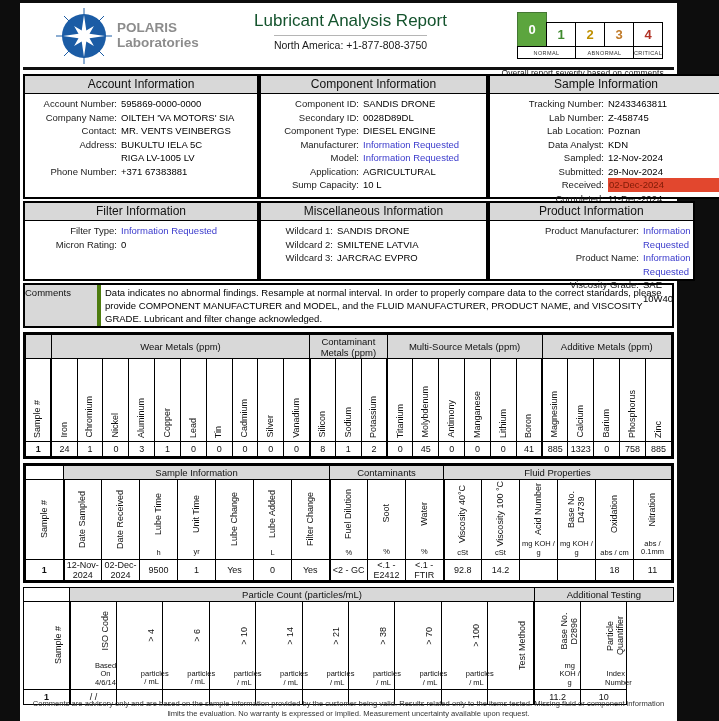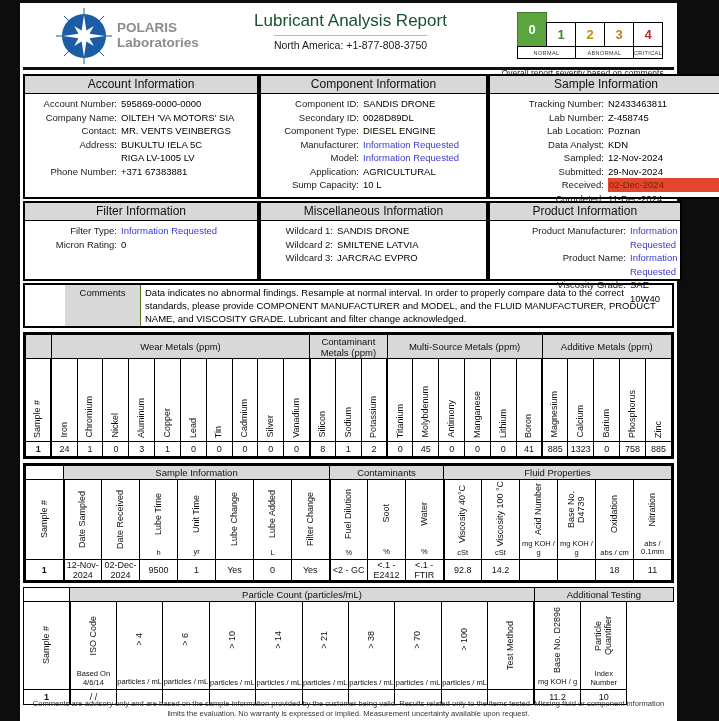--- a/index.html
+++ b/index.html
@@ -40,43 +40,43 @@
   .igrid.r2 { margin-top:2px; }
   .ibox { border:2px solid #000; background:#fff; }
   .r1 .ibox { height:125px; }
   .r2 .ibox { height:80px; }
   .ibox-h { background:#d8d8d8; border-bottom:1px solid #000; text-align:center; font-size:12px; padding:1px 0 2px; color:#111; }
   .ibox-c { padding:3px 2px 0 0; }
   .irow { display:flex; font-size:9.5px; line-height:13.5px; }
   .ilabel { text-align:right; padding-right:4px; color:#1a1a1a; flex-shrink:0; }
   .ivalue { flex:1; color:#000; }
   .w1 .ilabel { width:96px; }  .w2 .ilabel { width:102px; } .w3 .ilabel { width:118px; }
-  .w4 .ilabel { width:96px; }  .w5 .ilabel { width:76px; }  .w6 .ilabel { width:140px; }
+  .w4 .ilabel { width:96px; }  .w5 .ilabel { width:76px; }  .w6 .ilabel { width:140px;margin-left:13px; }
   .link { color:#3a3acc; cursor:pointer; }
   .hl { background:#e2472e; color:#7e1a06; display:inline-block; min-width:112px; padding-left:1px; }
 
   
   .cbox { margin-top:2px; border:2px solid #000; display:flex; min-height:42px; }
-  .clabel { width:76px; background:#d8d8d8; border-right:1px solid #4d7c0f; font-size:9.5px; padding-top:2px; text-align:center; flex-shrink:0;margin-left:40px; }
+  .clabel { width:76px; background:#d8d8d8; border-right:4px solid #4d7c0f; font-size:9.5px; padding-top:2px; flex-shrink:0; }
   .ctext { flex:1; font-size:9.5px; line-height:13px; padding:1px 4px; color:#000; }
 
   
   .tblwrap { margin-top:4px; }
   .tblwrap.outer { border:2px solid #000; }
   table.dt { border-collapse:collapse; table-layout:fixed; width:100%; }
   .dt th, .dt td { border:1px solid #000; padding:0; font-weight:normal; vertical-align:bottom; }
   .dt th.grp { background:#d8d8d8; vertical-align:middle; }
   .dt th.grp div { font-size:9.5px; line-height:11px; text-align:center; }
   .dt th.grp.blankw { background:#fff; }
   .t1 th.grp { height:24px; }
   .t2 th.grp, .t3 th.grp { height:14px; }
   .lblwrap { display:flex; flex-direction:column; align-items:center; width:100%; }
   .t1 .lblwrap { height:82px; justify-content:flex-end; padding-bottom:3px; }
   .t2 .lblwrap { height:79px; }
-  .t3 .lblwrap { height:87px; }
+  .t3 .lblwrap { height:87px;padding-left:24px; }
   .vert { writing-mode:vertical-rl; transform:rotate(180deg); font-size:9px; line-height:9.5px;
           max-height:100%; color:#111; }
   .t2 .vert, .t3 .vert { margin:auto; }
   .unit { font-size:7.5px; line-height:8.5px; text-align:center; width:100%; padding:1px 0 2px; color:#111; }
   .dt td.val { height:15px; font-size:9px; text-align:center; vertical-align:middle; }
   .dt td.val.s { font-weight:bold; }
   .dt .gb { border-left:2px solid #000; }
   .dt th.pad, .dt td.pad { border:none; background:#fff; }
 
   

